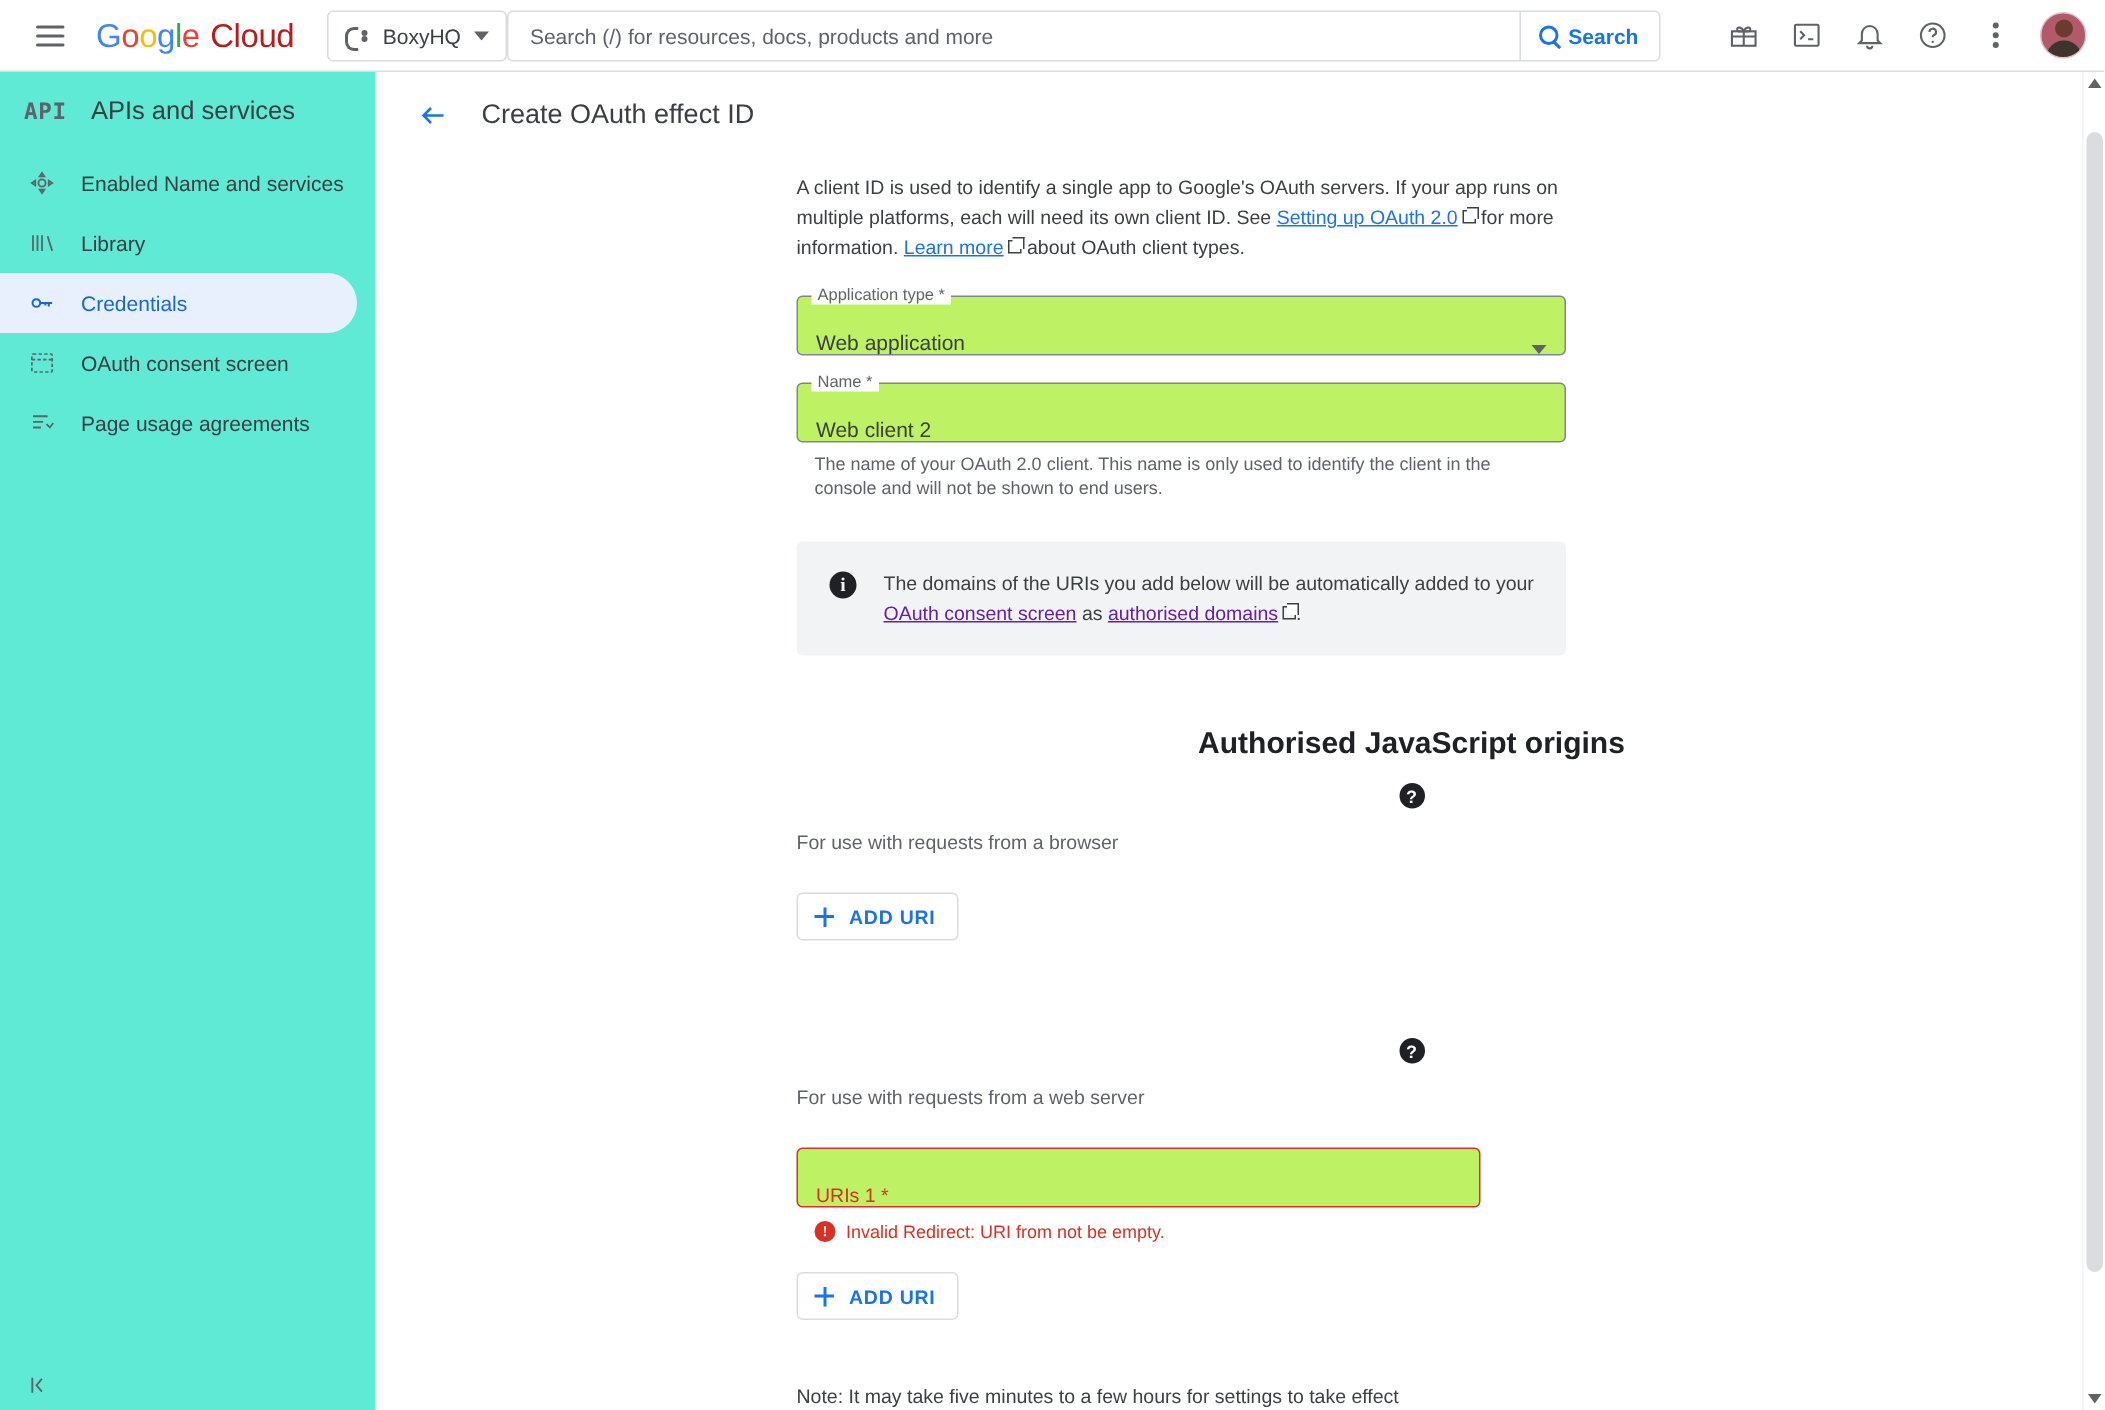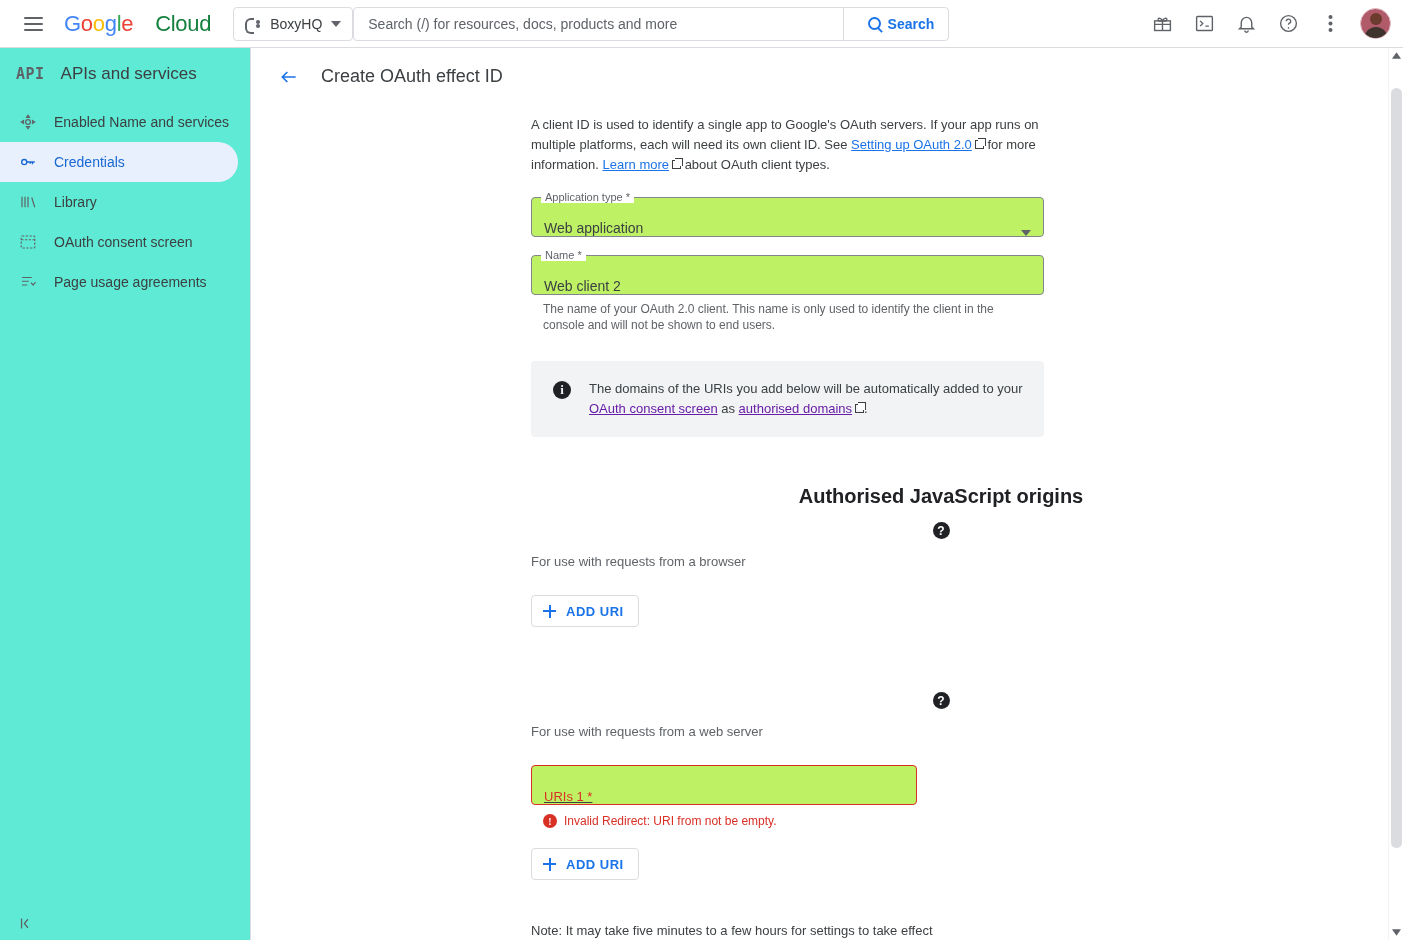--- a/index.html
+++ b/index.html
@@ -36,21 +36,21 @@
     white-space: nowrap;
     margin-right: 22px;
     font-family: "Liberation Sans", sans-serif;
   }
   .logo .g1 { color: #4285f4; }
   .logo .o1 { color: #ea4335; }
   .logo .o2 { color: #fbbc05; }
   .logo .g2 { color: #4285f4; }
   .logo .l  { color: #34a853; }
   .logo .e  { color: #ea4335; }
-  .logo .cloud { color: #15803d; margin-left: 22px; }
+  .logo .cloud { color: #b91c1c; margin-left: 7px; }
 
   .project-chip {
     display: flex; align-items: center; gap: 9px;
     height: 34px;
     border: 1px solid #dadce0;
     border-radius: 4px;
     padding: 0 11px;
     font-size: 14px;
     color: #3c4043;
     cursor: pointer;
@@ -78,21 +78,21 @@
   }
   .caret-down {
     width: 0; height: 0;
     border-left: 5px solid transparent;
     border-right: 5px solid transparent;
     border-top: 6px solid #5f6368;
   }
 
   .searchbox {
     flex: 0 0 auto;
-    width: 596px;
+    width: 769px;
     height: 34px;
     border: 1px solid #dadce0;
     border-radius: 4px;
     display: flex;
     align-items: center;
     overflow: hidden;
     background: #fff;
   }
   .searchbox input {
     flex: 1;
@@ -102,21 +102,21 @@
     padding: 0 14px;
     font-size: 14px;
     color: #3c4043;
     font-family: "Liberation Sans", sans-serif;
     background: transparent;
   }
   .searchbox input::placeholder { color: #5f6368; }
   .search-btn {
     display: flex; align-items: center; gap: 7px;
     height: 100%;
-    padding: 0 14px 0 24px;
+    padding: 0 14px 0 12px;
     border-left: 1px solid #dadce0;
     color: #1a73e8;
     font-size: 14px;
     font-weight: bold;
     cursor: pointer;
     white-space: nowrap;
   }
   .mag {
     width: 13px; height: 13px;
     border: 2px solid currentColor;
@@ -333,22 +333,21 @@
   }
   .field .arrow {
     margin-left: auto;
     width: 0; height: 0;
     border-left: 5px solid transparent;
     border-right: 5px solid transparent;
     border-top: 6px solid #5f6368;
   }
   .field.error {
     border-color: #d93025;
-    width: 386px;
-    text-decoration: underline;
+    width: 456px;
   }
   .field.error .placeholder {
     font-size: 13px;
     color: #d93025;
   }
   .helper {
     font-size: 12px;
     line-height: 16px;
     color: #5f6368;
     width: 470px;
@@ -603,41 +602,41 @@
     <div class="nav-item">
       <span class="nav-ico">
         <svg width="18" height="18" viewBox="0 0 24 24" fill="none" stroke="currentColor" stroke-width="1.6">
           <path d="M12 3l2 3h-4l2-3zM12 21l-2-3h4l-2 3zM3 12l3-2v4l-3-2zM21 12l-3 2v-4l3 2z"></path>
           <circle cx="12" cy="12" r="3.2"></circle>
         </svg>
       </span>
       <span>Enabled Name and services</span>
     </div>
 
+    <div class="nav-item">
+      <span class="nav-ico">
+        <svg width="18" height="18" viewBox="0 0 24 24" fill="none" stroke="currentColor" stroke-width="1.6">
+          <path d="M4 5v14M8 5v14M12 5v14M17 6l4 13"></path>
+        </svg>
+      </span>
+      <span>Library</span>
+    </div>
+
     <div class="nav-item active">
       <span class="nav-ico">
         <svg width="18" height="18" viewBox="0 0 24 24" fill="none" stroke="currentColor" stroke-width="1.8">
           <circle cx="7" cy="12" r="3.4"></circle>
             <path d="M10.5 12H21M18 12v3M15 12v2.2"></path>
         </svg>
       </span>
       <span>Credentials</span>
     </div>
 
     <div class="nav-item">
       <span class="nav-ico">
-        <svg width="18" height="18" viewBox="0 0 24 24" fill="none" stroke="currentColor" stroke-width="1.6">
-          <path d="M4 5v14M8 5v14M12 5v14M17 6l4 13"></path>
-        </svg>
-      </span>
-      <span>Library</span>
-    </div>
-
-    <div class="nav-item">
-      <span class="nav-ico">
         <svg width="18" height="18" viewBox="0 0 24 24" fill="none" stroke="currentColor" stroke-width="1.5" stroke-dasharray="3 2">
           <rect x="3" y="4" width="18" height="16" rx="1"></rect>
             <path d="M3 9h18"></path>
         </svg>
       </span>
       <span>OAuth consent screen</span>
     </div>
 
     <div class="nav-item">
       <span class="nav-ico">

